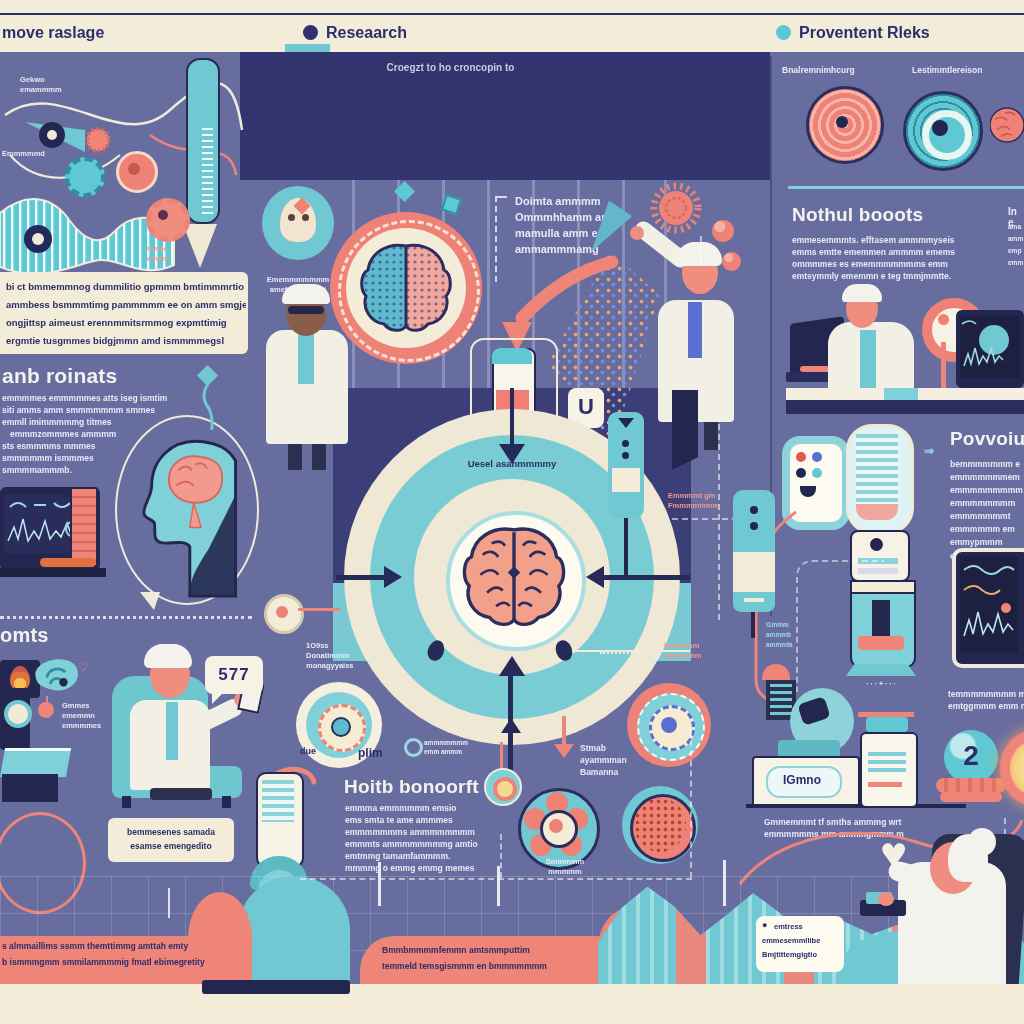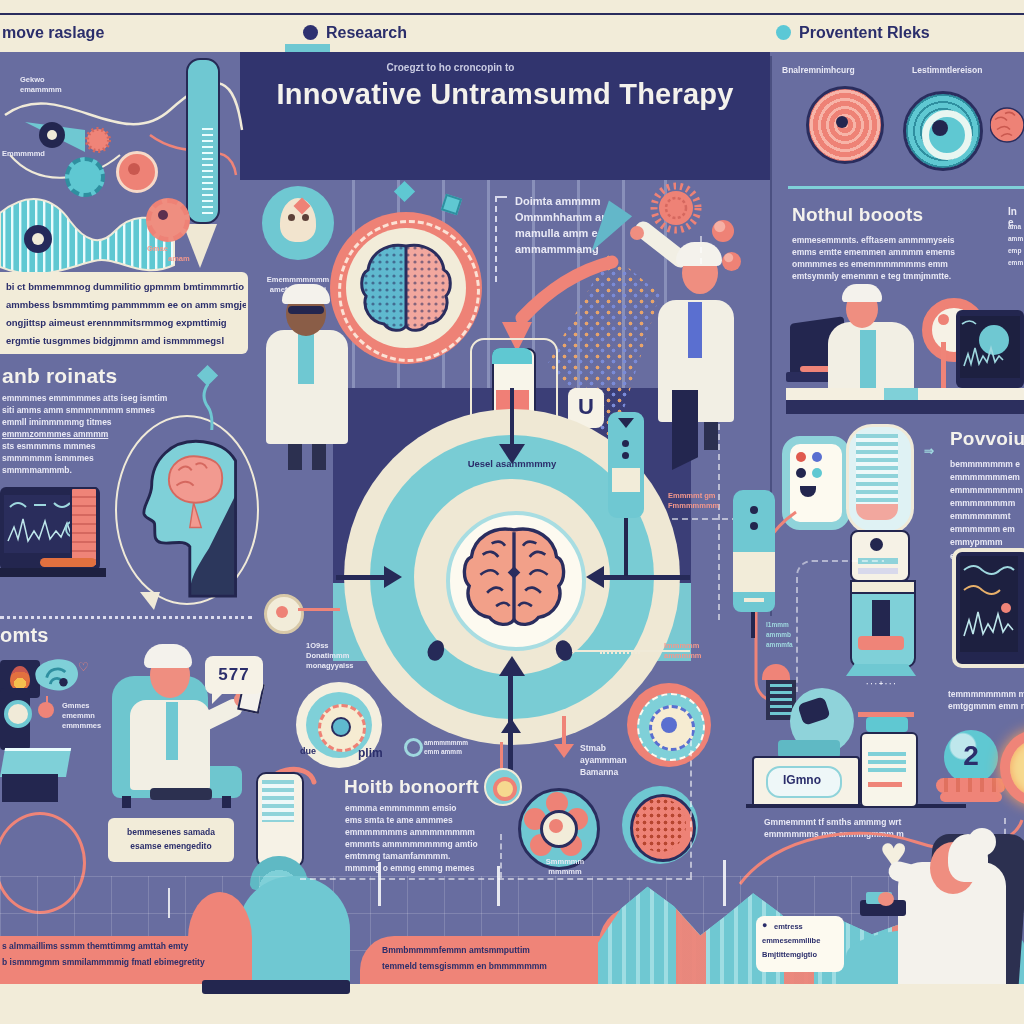--- a/index.html
+++ b/index.html
@@ -31,21 +31,20 @@
   <div class="abs" style="left:0;top:13px;width:1024px;height:2px;background:#2a2d5e;"></div>
   <div class="abs b n" style="left:2px;top:24px;font-size:16px;">move raslage</div>
   <span class="abs circle" style="left:303px;top:25px;width:15px;height:15px;background:#2e3170;"></span>
   <div class="abs b n" style="left:326px;top:24px;font-size:16px;">Reseaarch</div>
   <span class="abs circle" style="left:776px;top:25px;width:15px;height:15px;background:#5bc8d6;"></span>
   <div class="abs b n" style="left:799px;top:24px;font-size:16px;">Proventent Rleks</div>
 
   <div class="abs" style="left:285px;top:44px;width:45px;height:12px;background:#6fc8d2;"></div>
   <div class="abs" style="left:240px;top:52px;width:530px;height:128px;background:#31346e;"></div>
   <div class="abs ctr" style="left:240px;top:62px;width:421px;font-size:10px;font-weight:bold;color:#c9cbe2;">Croegzt to ho croncopin to</div>
-  <div class="abs ctr hd" style="left:240px;top:78px;width:530px;font-size:29px;">Innovative Untramsumd Therapy</div>
   <div class="abs" style="left:770px;top:56px;width:2px;height:560px;background:rgba(40,44,90,.45);"></div>
 
   <div class="abs slat" style="left:352px;top:180px;height:290px;"></div>
   <div class="abs slat" style="left:397px;top:180px;height:290px;"></div>
   <div class="abs slat" style="left:442px;top:180px;height:250px;"></div>
   <div class="abs slat" style="left:487px;top:180px;height:230px;"></div>
   <div class="abs slat" style="left:532px;top:180px;height:230px;"></div>
   <div class="abs slat" style="left:577px;top:180px;height:250px;"></div>
   <div class="abs slat" style="left:622px;top:180px;height:290px;"></div>
   <div class="abs slat" style="left:664px;top:180px;height:290px;"></div>
@@ -79,33 +78,33 @@
           <rect x="3" width="2.4" height="8" fill="#eafcfd"></rect>
         </pattern>
       </defs>
     <path d="M0,18 C30,-6 55,4 70,26 C85,46 100,52 115,36 C130,20 152,18 174,32 L174,70 C140,86 118,60 94,66 C68,72 40,88 0,72 Z" fill="url(#vs1)" stroke="#f0ead8" stroke-width="2"></path>
     <circle cx="38" cy="44" r="14" fill="#25295a"></circle>
       <circle cx="38" cy="44" r="6" fill="#f0ead8"></circle>
   </svg>
   <div class="abs circle" style="left:146px;top:198px;width:34px;height:34px;border:5px dashed #ee8276;background:#ef8e80;"></div>
   <div class="abs circle" style="left:158px;top:210px;width:10px;height:10px;background:#5c2f4f;"></div>
   <div class="abs b coraltx t7" style="left:147px;top:243px;">Gmae</div>
-  <div class="abs b coraltx t7" style="left:132px;top:253px;padding-left:36px;">amam</div>
+  <div class="abs b coraltx t7" style="left:147px;top:253px;">amam</div>
 
   <div class="abs" style="left:0;top:272px;width:248px;height:82px;background:#f2ecd9;border-radius:0 6px 6px 0;"></div>
   <div class="abs b n t9" style="left:6px;top:279px;width:240px;white-space:nowrap;overflow:hidden;">bi ct bmmemmnog dummilitio gpmmm bmtimmmrtio egd</div>
   <div class="abs b n t9" style="left:6px;top:297px;width:240px;white-space:nowrap;overflow:hidden;">ammbess bsmmmtimg pammmmm ee on amm smgje</div>
   <div class="abs b n t9" style="left:6px;top:315px;width:240px;white-space:nowrap;overflow:hidden;">ongjittsp aimeust erennmmitsrmmog expmttimig</div>
   <div class="abs b n t9" style="left:6px;top:333px;width:240px;white-space:nowrap;overflow:hidden;">ergmtie tusgmmes bidgjmmn amd ismmmmegsl</div>
 
   <div class="abs hd" style="left:2px;top:364px;font-size:21px;">anb roinats</div>
   <div class="abs b w t8" style="left:2px;top:392px;">emmmmes emmmmmes atts iseg ismtim</div>
   <div class="abs b w t8" style="left:2px;top:404px;">siti amms amm smmmmmmm smmes</div>
   <div class="abs b w t8" style="left:2px;top:416px;">emmll imimmmmmg titmes</div>
-  <div class="abs b w t8" style="left:2px;top:428px;text-decoration:underline;">emmmzommmes ammmm</div>
+  <div class="abs b w t8" style="left:10px;top:428px;">emmmzommmes ammmm</div>
   <div class="abs b w t8" style="left:2px;top:440px;">sts esmmmms mmmes</div>
   <div class="abs b w t8" style="left:2px;top:452px;">smmmmmm ismmmes</div>
   <div class="abs b w t8" style="left:2px;top:464px;">smmmmammmb.</div>
 
   <div class="abs" style="left:0;top:487px;width:100px;height:84px;background:#23264f;border-radius:6px;"></div>
   <svg class="abs" style="left:4px;top:495px;" width="88" height="58" viewBox="0 0 88 58">
     <rect width="88" height="58" fill="#2a2d5c"></rect>
     <path d="M6,12 q8,-8 16,0 M30,10 h12 M50,8 q8,8 16,0" stroke="#9fd8df" stroke-width="2" fill="none"></path>
     <path d="M4,46 l6,-14 4,12 5,-20 5,22 6,-10 5,8 6,-18 5,18 6,-8 5,6 6,-14 5,14 6,-6" stroke="#bfe7ec" stroke-width="1.5" fill="none"></path>
     <circle cx="70" cy="34" r="8" fill="none" stroke="#9fd8df" stroke-width="2"></circle>

